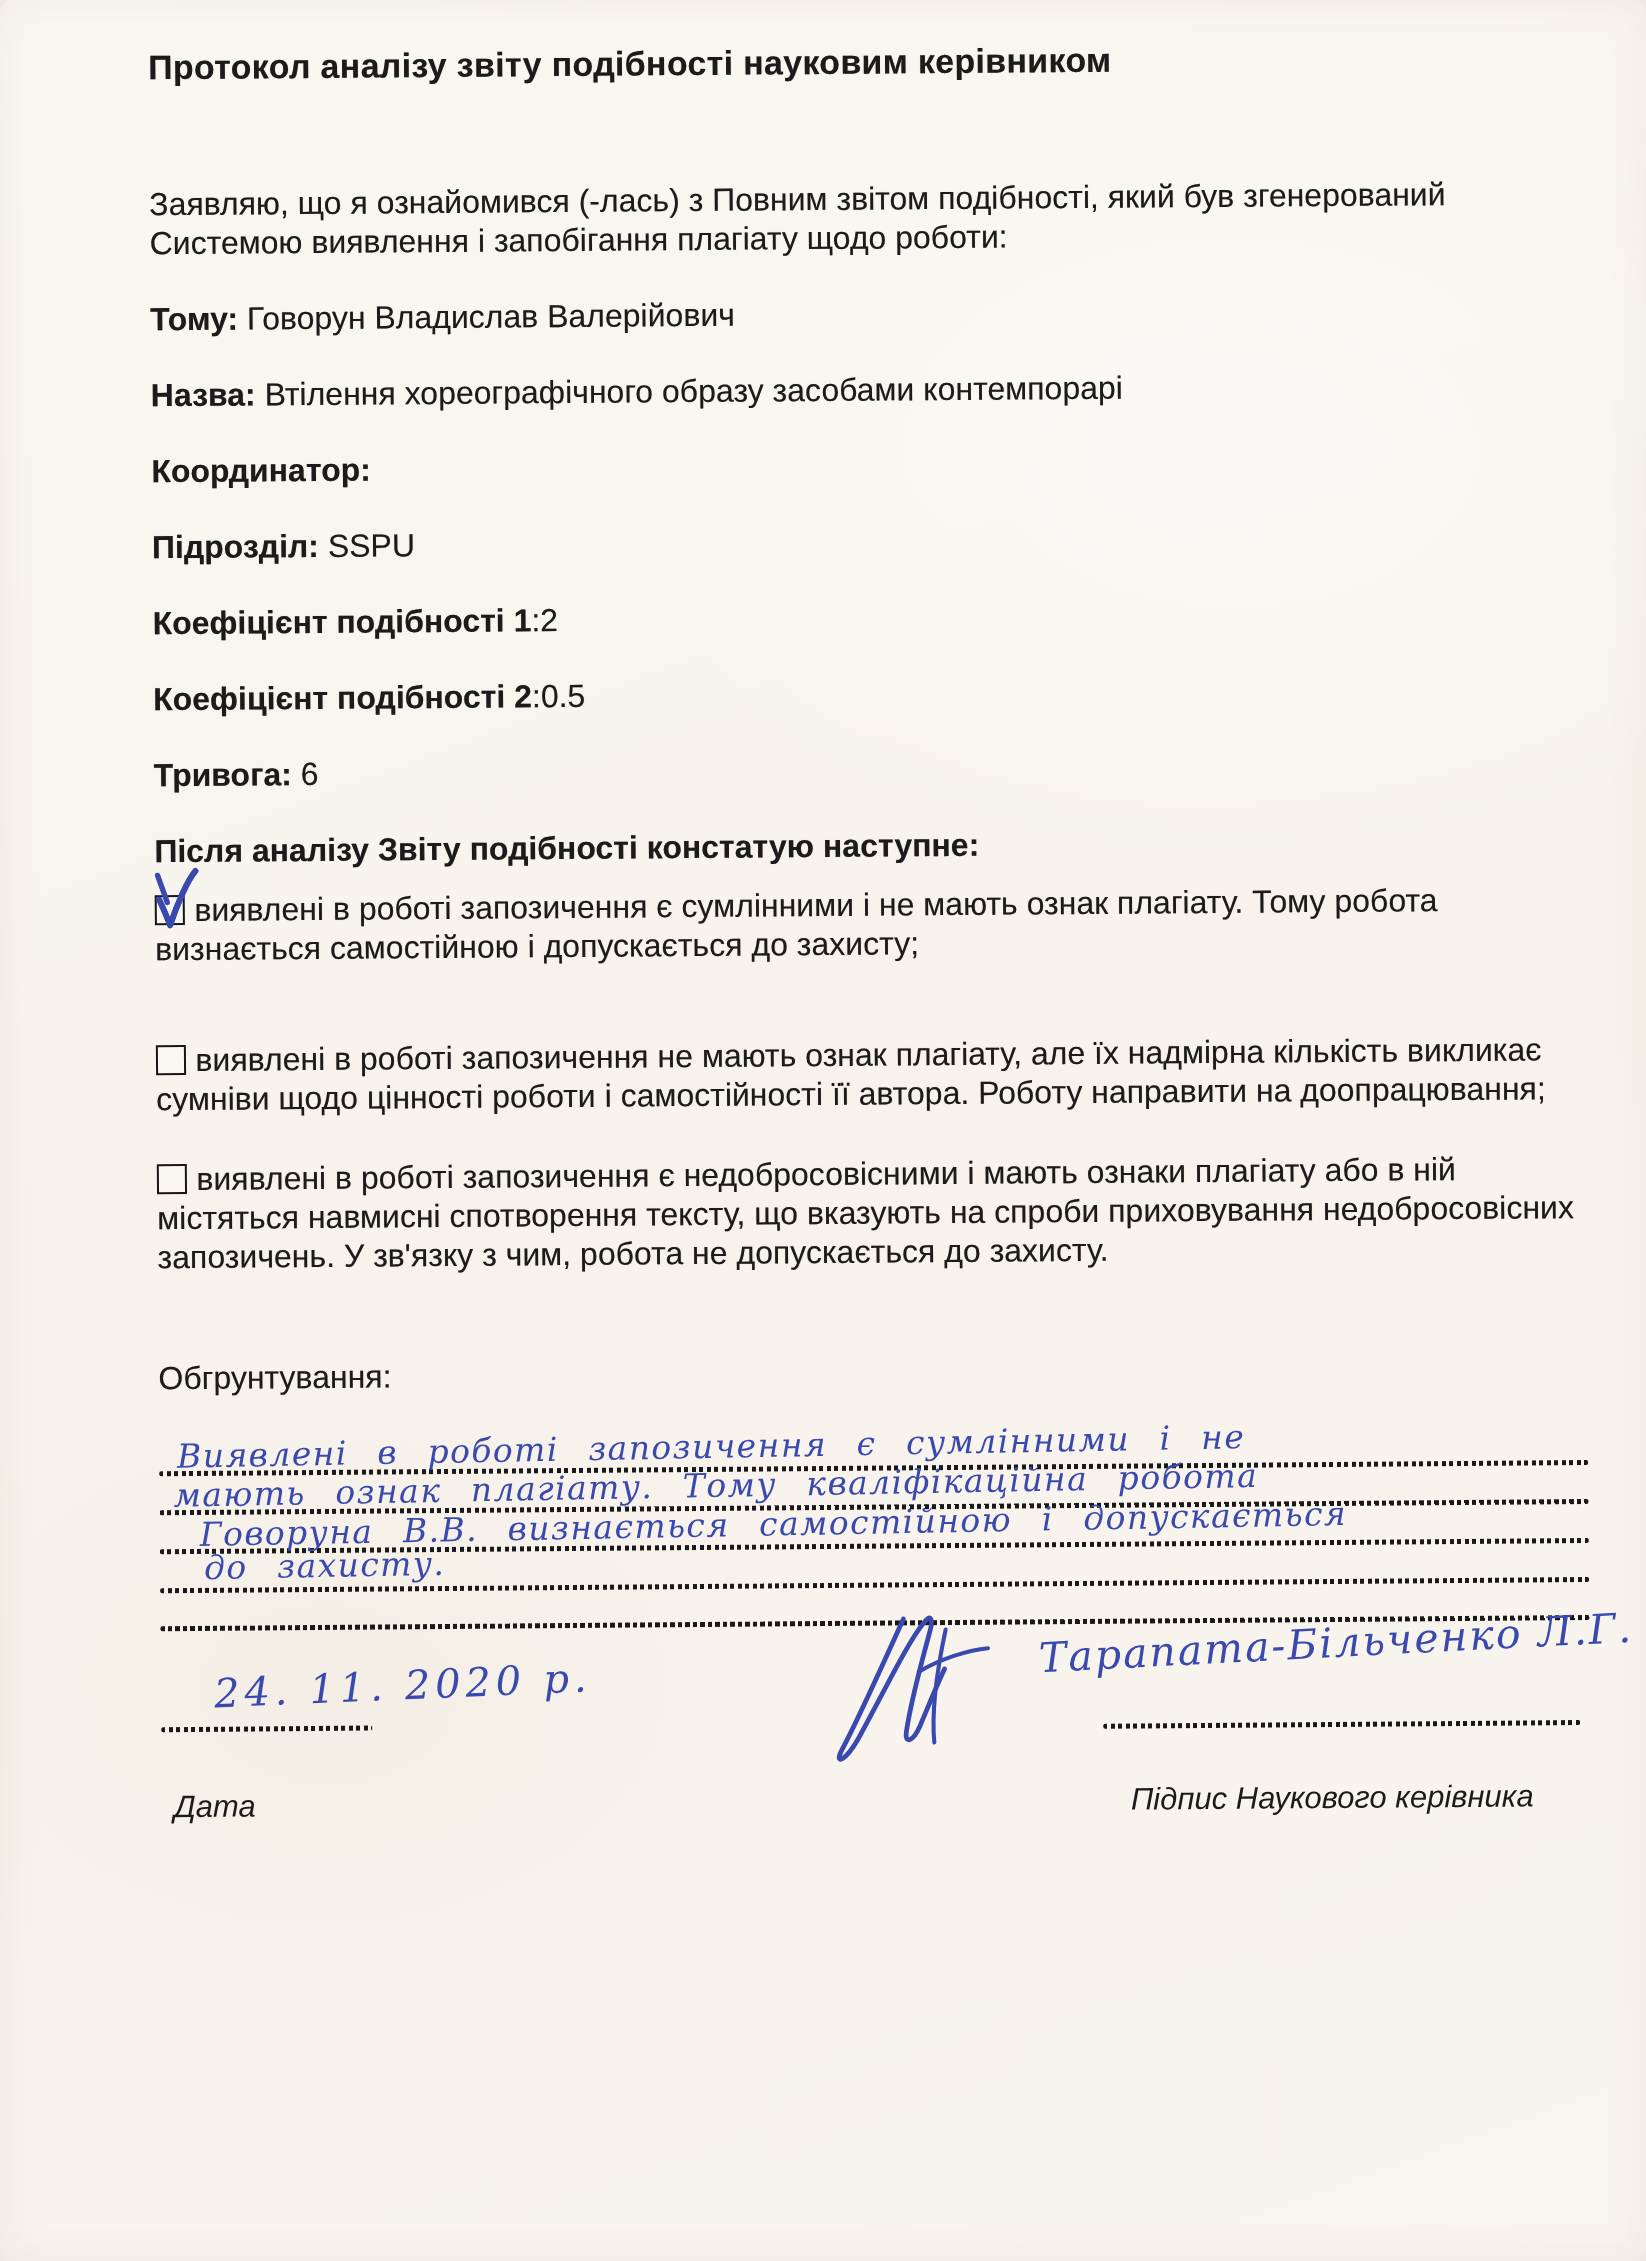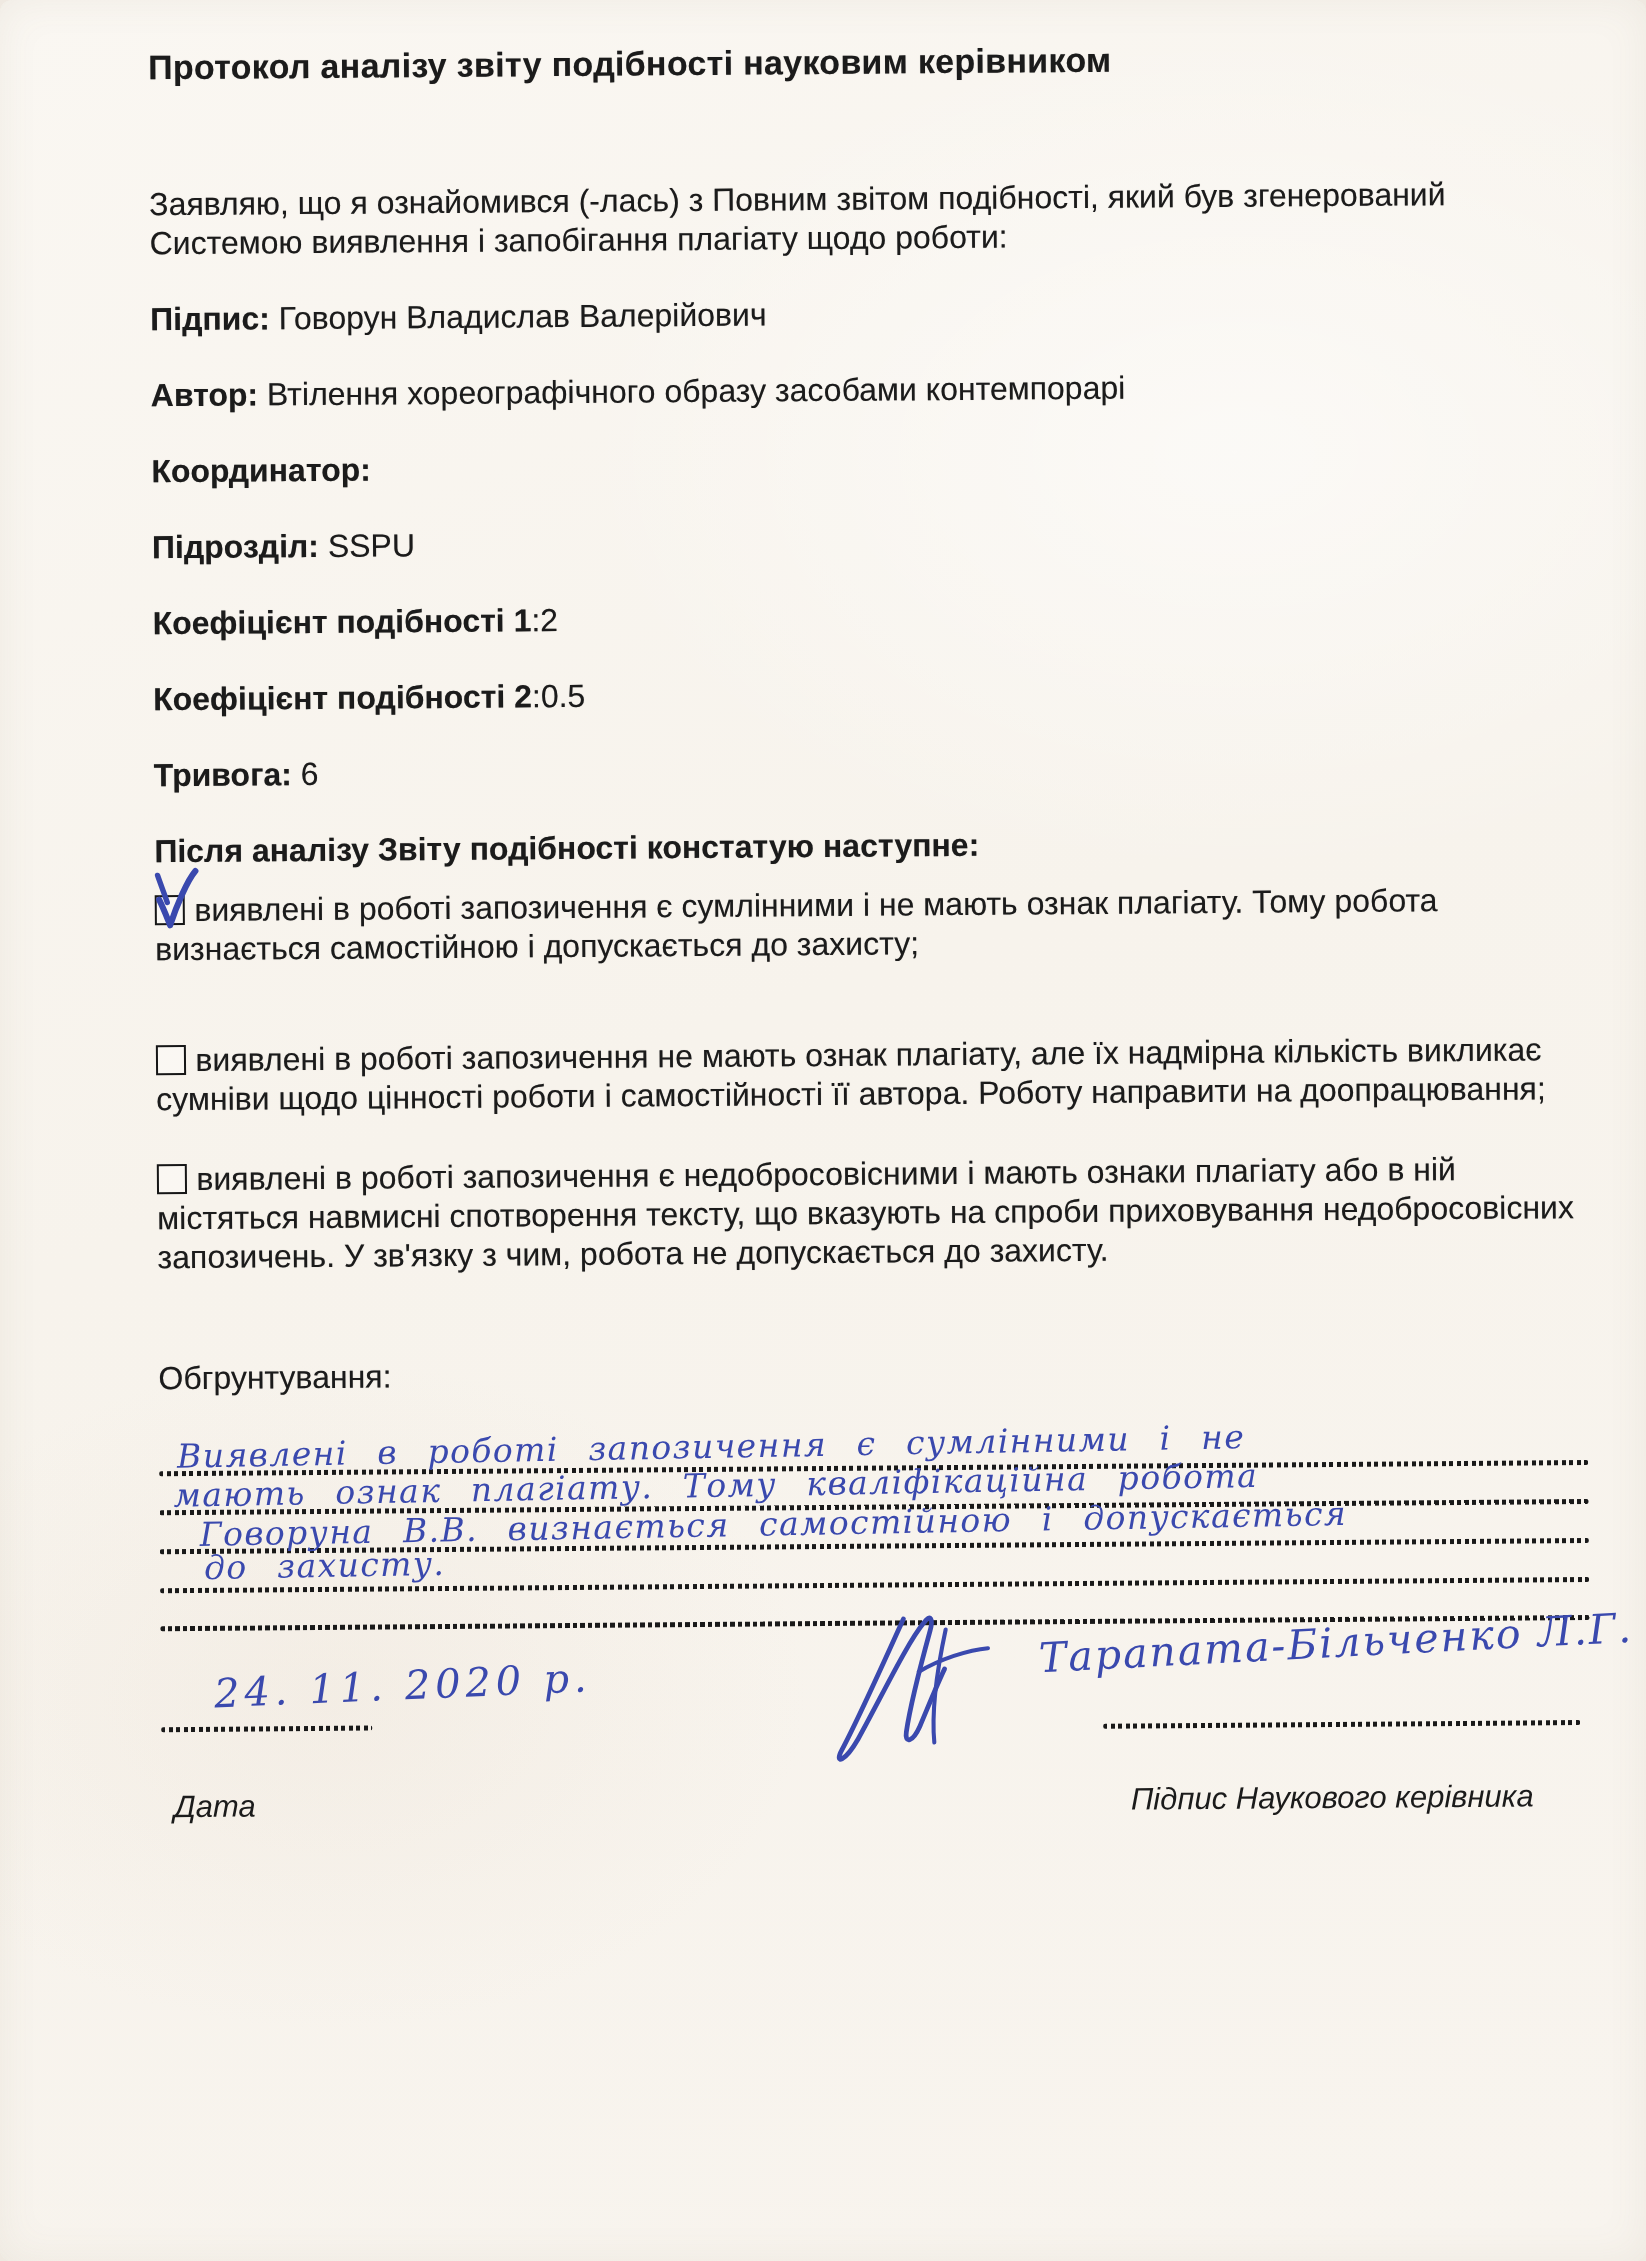--- a/index.html
+++ b/index.html
@@ -171,23 +171,23 @@
 </head>
 <body>
 
 <div class="scan">
   <div class="content">
 
     <h1 class="title soft">Протокол аналізу звіту подібності науковим керівником</h1>
 
     <p class="intro soft">Заявляю, що я ознайомився (-лась) з Повним звітом подібності, який був згенерований Системою виявлення і запобігання плагіату щодо роботи:</p>
 
-    <p class="field soft"><span class="lbl">Підпис:</span><span class="val"> Говорун Владислав Валерійович</span></p>
-
-    <p class="field soft"><span class="lbl">Автор:</span><span class="val"> Втілення хореографічного образу засобами контемпорарі</span></p>
+    <p class="field soft"><span class="lbl">Тому:</span><span class="val"> Говорун Владислав Валерійович</span></p>
+
+    <p class="field soft"><span class="lbl">Назва:</span><span class="val"> Втілення хореографічного образу засобами контемпорарі</span></p>
 
     <p class="field soft"><span class="lbl">Координатор:</span><span class="val"></span></p>
 
     <p class="field soft"><span class="lbl">Підрозділ:</span><span class="val"> SSPU</span></p>
 
     <p class="field soft"><span class="lbl">Коефіцієнт подібності 1</span><span class="val">:2</span></p>
 
     <p class="field soft"><span class="lbl">Коефіцієнт подібності 2</span><span class="val">:0.5</span></p>
 
     <p class="field soft"><span class="lbl">Тривога:</span><span class="val"> 6</span></p>

